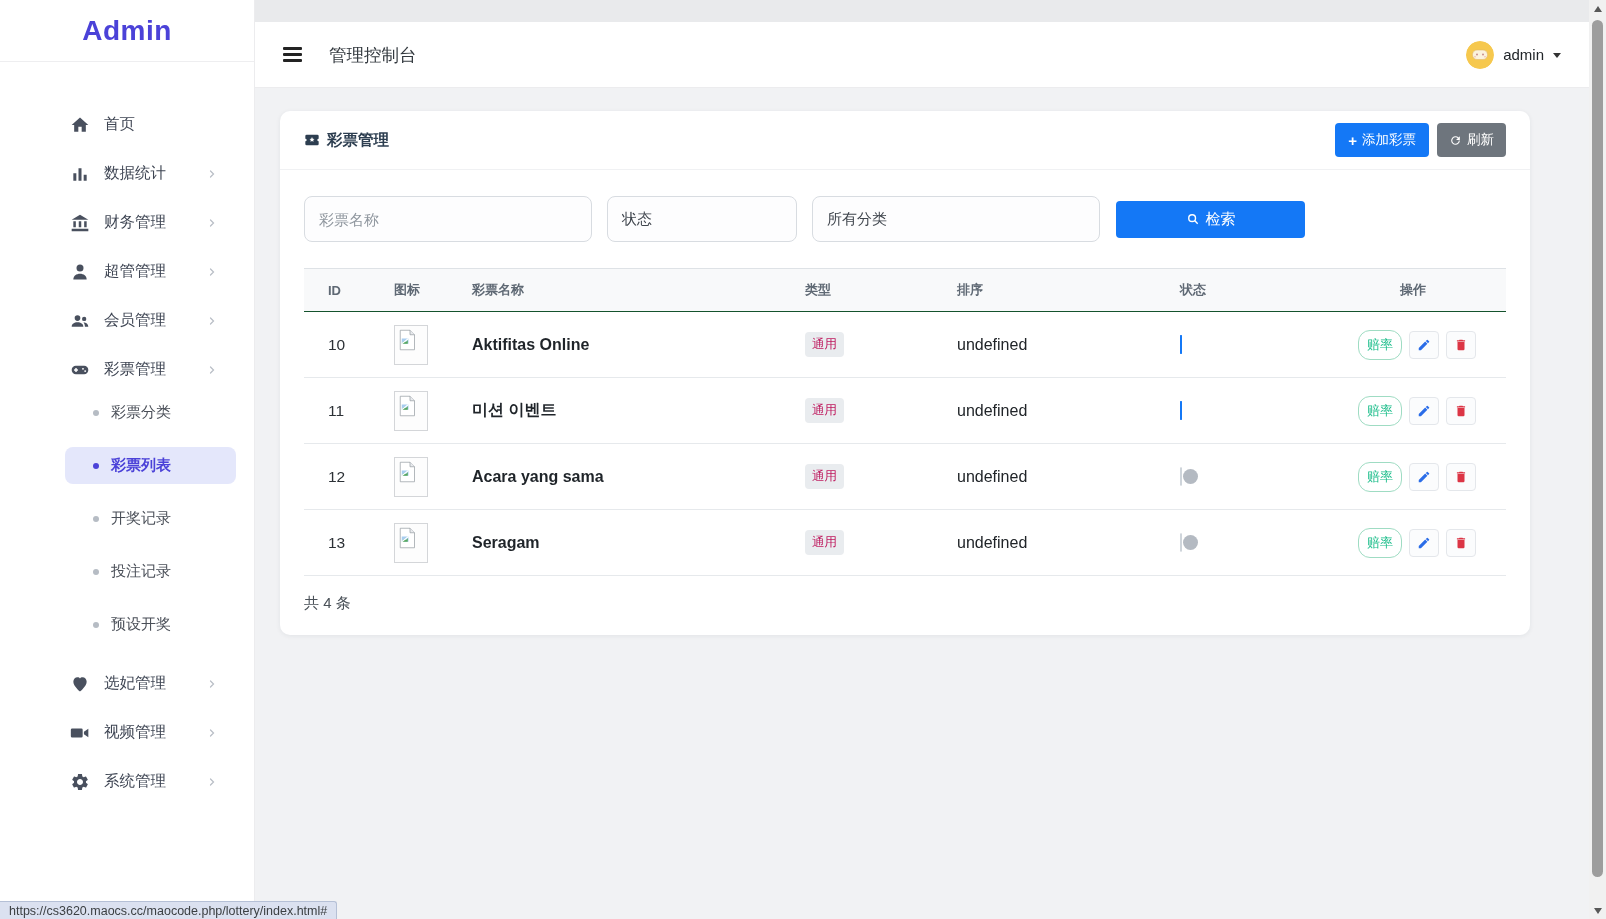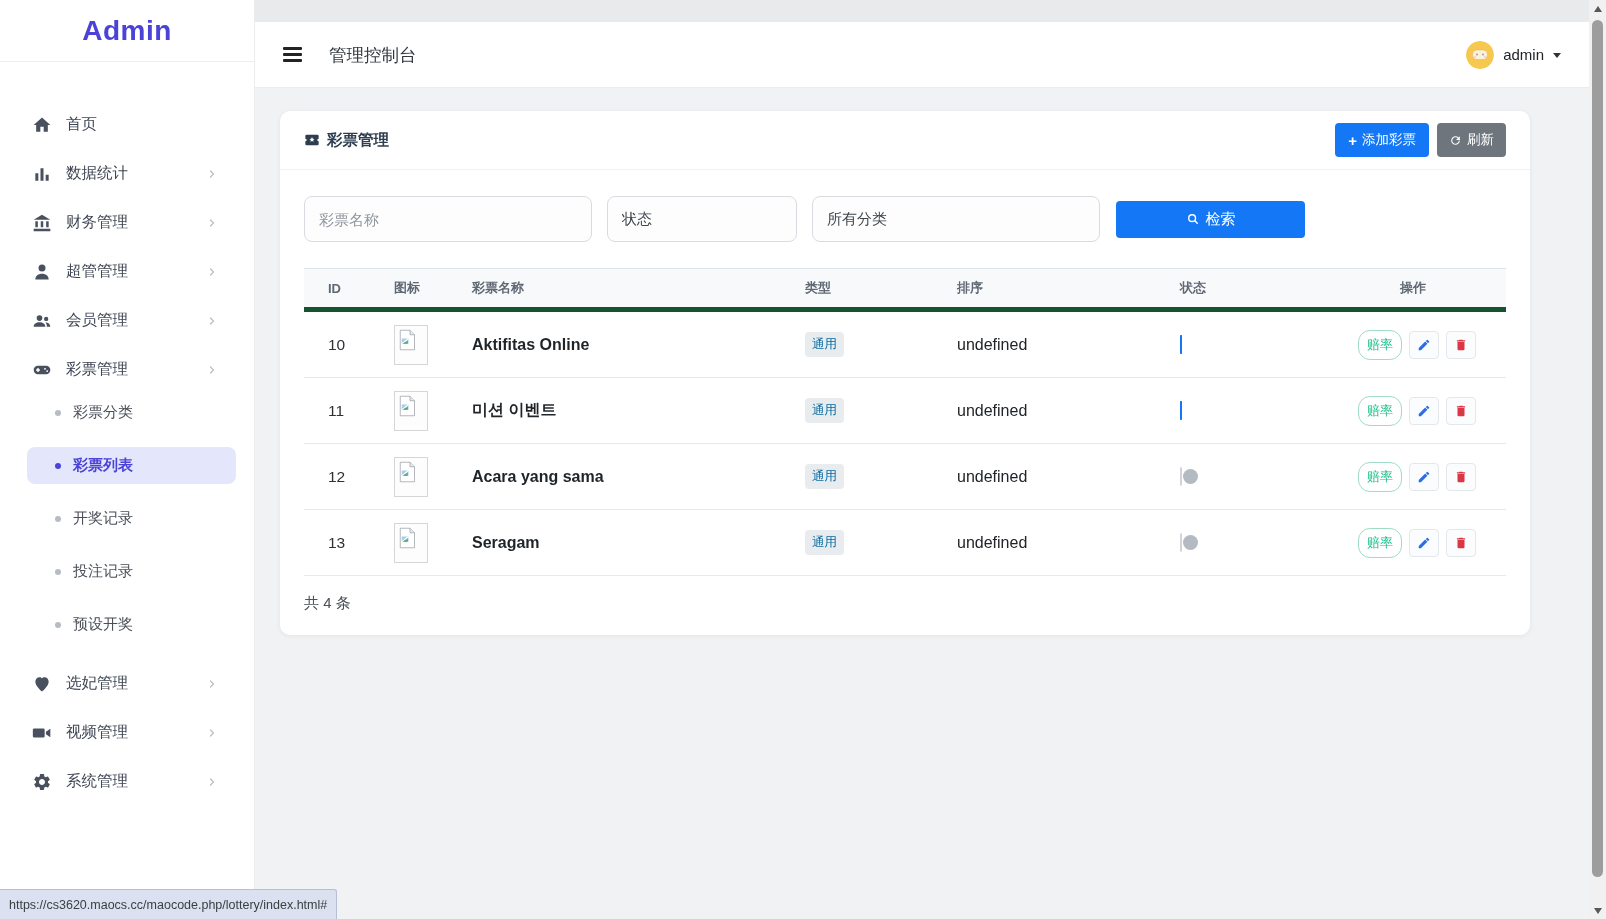--- a/index.html
+++ b/index.html
@@ -14,21 +14,21 @@
   
   .sidebar {
     position:absolute; left:0; top:0; width:255px; height:100%;
     background:#fff; border-right:1px solid #ececee; z-index:5;
   }
   .logo {
     height:62px; display:flex; align-items:center; justify-content:center;
     font-size:28px; font-weight:bold; color:#4b42d8; letter-spacing:.5px;
     border-bottom:1px solid #eeeef0; cursor:pointer;
   }
-  .menu { padding-top:38px; }
+  .menu { padding-top:38px;padding-left:38px; }
   .menu-item {
     height:49px; display:flex; align-items:center;
     padding:0 36px 0 32px; cursor:pointer;
   }
   .mi-icon { width:20px; height:20px; color:#49505e; flex:0 0 20px; display:flex; align-items:center; }
   .mi-icon svg { width:20px; height:20px; fill:currentColor; }
   .mi-label { margin-left:14px; font-size:15.5px; color:#3e4553; }
   .mi-chevron { margin-left:auto; display:flex; }
   .submenu { }
   .sub-item {
@@ -93,33 +93,33 @@
   .btn-search svg { width:14px; height:14px; }
 
   
   .table { margin:26px 24px 0; border-top:1px solid #dee2e6; }
   .thead-row, .trow {
     display:grid;
     grid-template-columns:66px 78px 333px 152px 223px 178px 1fr;
     align-items:center; padding-left:24px;
   }
   .thead-row {
-    height:43px; background:#f8f9fa; border-bottom:5px solid #14532d;
+    height:43px; background:#f8f9fa; border-bottom:1px solid #14532d;
     font-size:13px; font-weight:bold; color:#5f6974;
   }
   .th-ops { padding-left:42px; }
   .trow { height:66px; background:#fff; border-bottom:1px solid #e6e9ec; }
   .td-id { font-size:15.5px; color:#2c3136; }
   .img-box {
     width:34px; height:40px; border:1px solid #d4d6d9; background:#fdfdfd;
     display:flex; padding:3px; align-items:flex-start;
   }
   .td-name { font-size:16px; font-weight:bold; color:#1f2429; }
   .type-badge {
-    display:inline-block; background:#e9ecef; color:#0369a1; font-size:12.5px;
+    display:inline-block; background:#e9ecef; color:#be185d; font-size:12.5px;
     padding:4px 7px; border-radius:4px; width:max-content;
   }
   .td-sort { font-size:16px; color:#212529; }
   .switch {
     width:37px; height:20px; border-radius:10px; background:#fff;
     border:1px solid #cfd5db; position:relative; cursor:pointer;
   }
   .switch::after {
     content:""; position:absolute; top:1.5px; left:2px; width:15px; height:15px;
     border-radius:50%; background:#b4bac2; transition:none;
@@ -143,21 +143,21 @@
   .vscrollbar { position:absolute; top:0; right:0; width:17px; height:100%; background:#f1f1f1; z-index:9; }
   .sb-arrow { position:absolute; left:0; width:17px; height:17px; display:flex; align-items:center; justify-content:center; cursor:pointer; }
   .sb-up { top:0; }
   .sb-down { bottom:0; }
   .tri-up { width:0; height:0; border-left:4px solid transparent; border-right:4px solid transparent; border-bottom:6px solid #585858; }
   .tri-down { width:0; height:0; border-left:4px solid transparent; border-right:4px solid transparent; border-top:6px solid #585858; }
   .sb-thumb { position:absolute; left:3px; width:11px; top:20px; bottom:42px; background:#9d9d9d; border-radius:6px; cursor:pointer; }
 
   
   .status-bubble {
-    position:absolute; left:0; bottom:0; height:30px; z-index:10;
+    position:absolute; left:0; bottom:0; height:18px; z-index:10;
     background:#dbe1f0; border:1px solid #b5c0d6; border-left:none; border-bottom:none;
     border-top-right-radius:3px; padding:0 9px; display:flex; align-items:center;
     font-size:12.5px; color:#3c4043; white-space:nowrap;
   }
 </style>
 </head>
 <body>
 
 <aside class="sidebar">
   <div class="logo">Admin</div>

